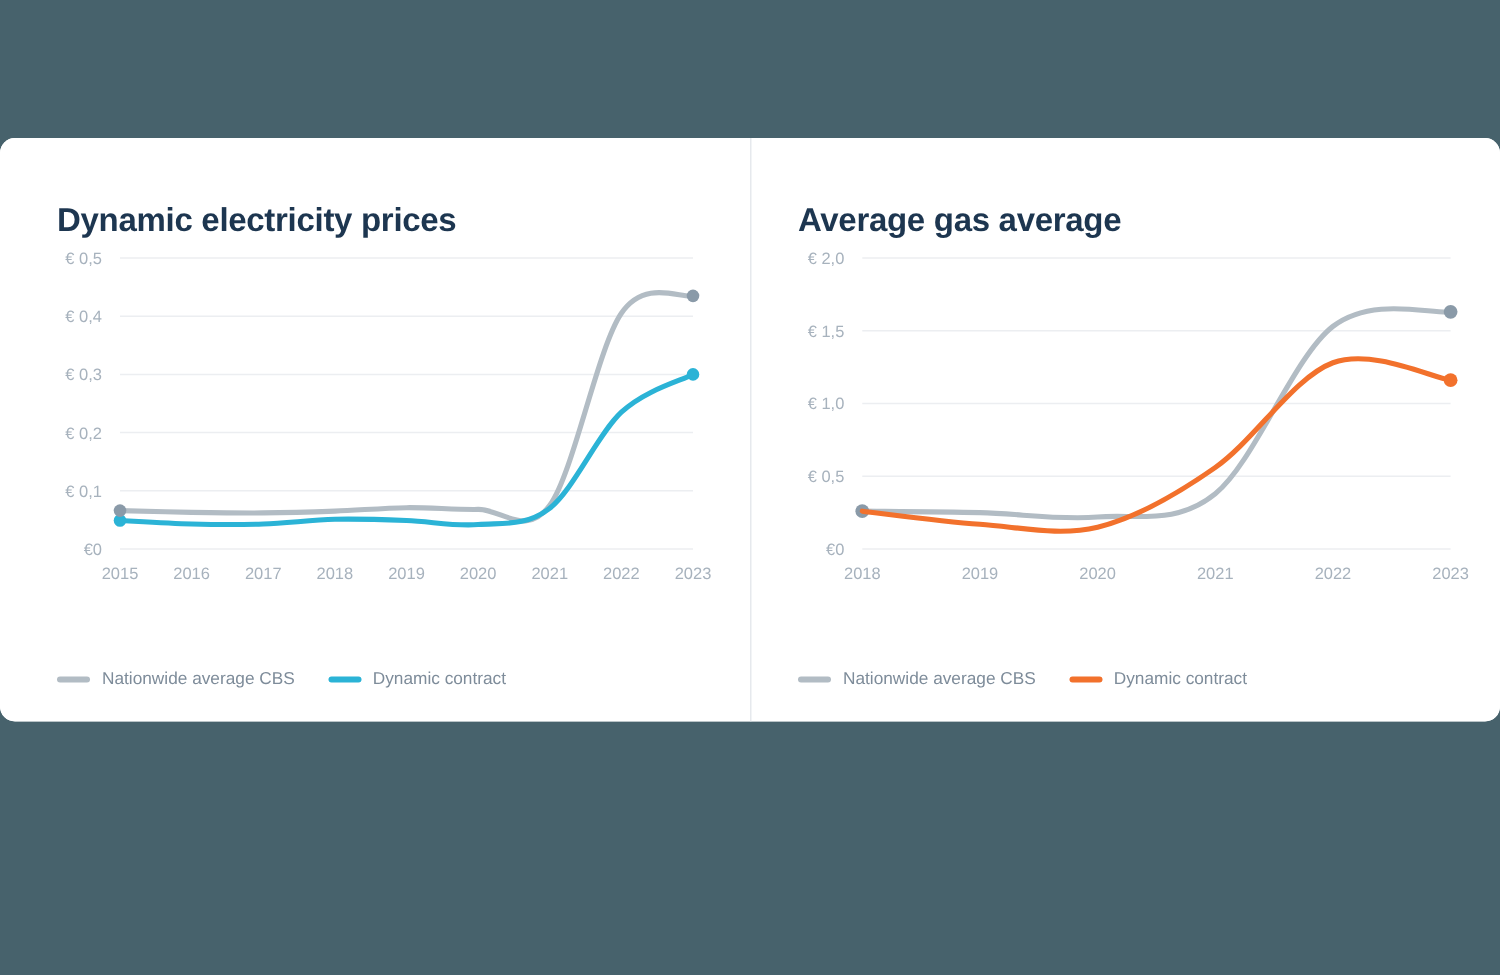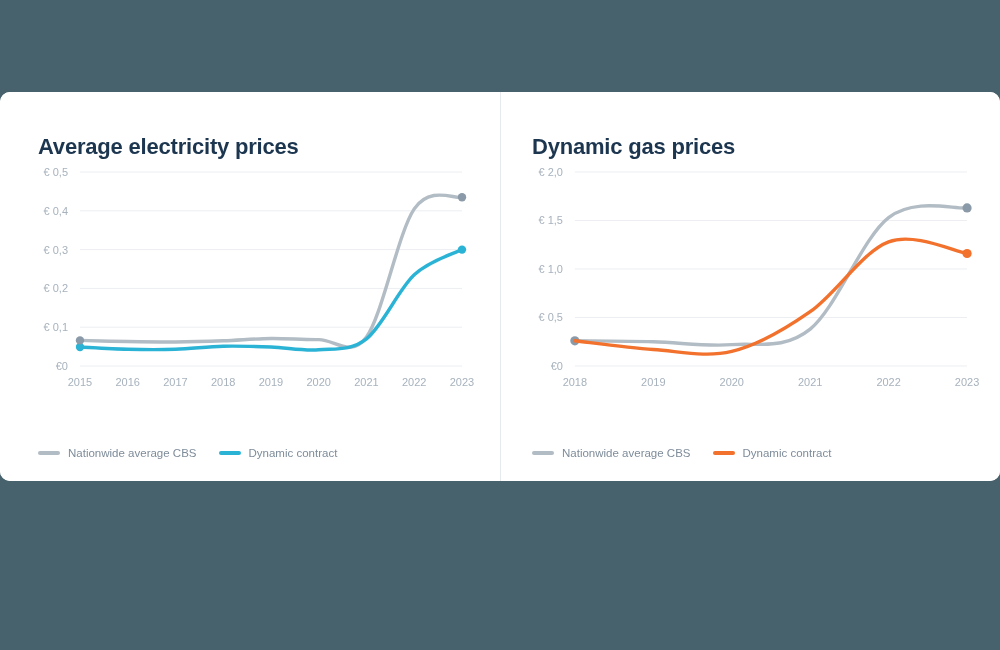--- a/index.html
+++ b/index.html
@@ -81,21 +81,21 @@
   .series-line { fill: none; stroke-linecap: round; stroke-linejoin: round; }
 </style>
 </head>
 <body>
 
 <div id="stage">
 
   <div class="panel-wrap">
 
     <section class="card card-left">
-      <h2 class="card-title">Average electricity prices</h2>
+      <h2 class="card-title">Dynamic electricity prices</h2>
 
       <div class="plot">
         <svg id="svg-electricity" viewBox="0 0 500 250" preserveAspectRatio="none">
             <line x1="80" y1="12" x2="462" y2="12" class="gridline"></line>
             <text x="68" y="16" class="tick-text ytick-text">€ 0,5</text>
             <line x1="80" y1="50.79999999999999" x2="462" y2="50.79999999999999" class="gridline"></line>
             <text x="68" y="54.79999999999999" class="tick-text ytick-text">€ 0,4</text>
             <line x1="80" y1="89.60000000000001" x2="462" y2="89.60000000000001" class="gridline"></line>
             <text x="68" y="93.60000000000001" class="tick-text ytick-text">€ 0,3</text>
             <line x1="80" y1="128.39999999999998" x2="462" y2="128.39999999999998" class="gridline"></line>
@@ -128,21 +128,21 @@
           <span>Nationwide average CBS</span>
         </div>
         <div class="legend-item">
           <span class="legend-swatch" style="background:#2bb3d6"></span>
           <span>Dynamic contract</span>
         </div>
       </div>
     </section>
 
     <section class="card card-right">
-      <h2 class="card-title">Dynamic gas prices</h2>
+      <h2 class="card-title">Average gas average</h2>
 
       <div class="plot">
         <svg id="svg-gas" viewBox="0 0 500 250" preserveAspectRatio="none">
             <line x1="74" y1="12" x2="467" y2="12" class="gridline"></line>
             <text x="62" y="16" class="tick-text ytick-text">€ 2,0</text>
             <line x1="74" y1="60.5" x2="467" y2="60.5" class="gridline"></line>
             <text x="62" y="64.5" class="tick-text ytick-text">€ 1,5</text>
             <line x1="74" y1="109" x2="467" y2="109" class="gridline"></line>
             <text x="62" y="113" class="tick-text ytick-text">€ 1,0</text>
             <line x1="74" y1="157.5" x2="467" y2="157.5" class="gridline"></line>

